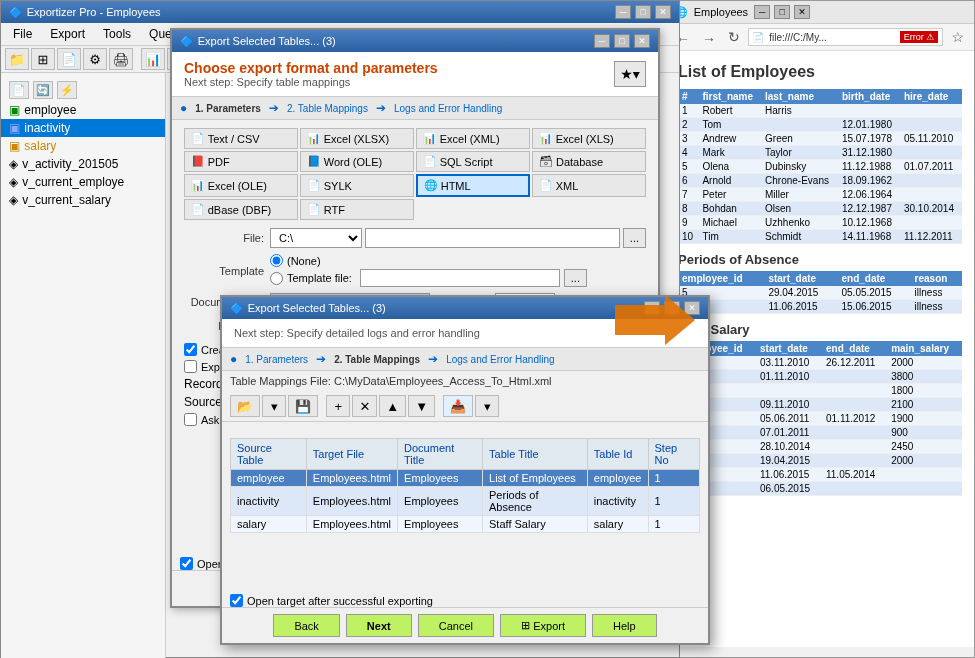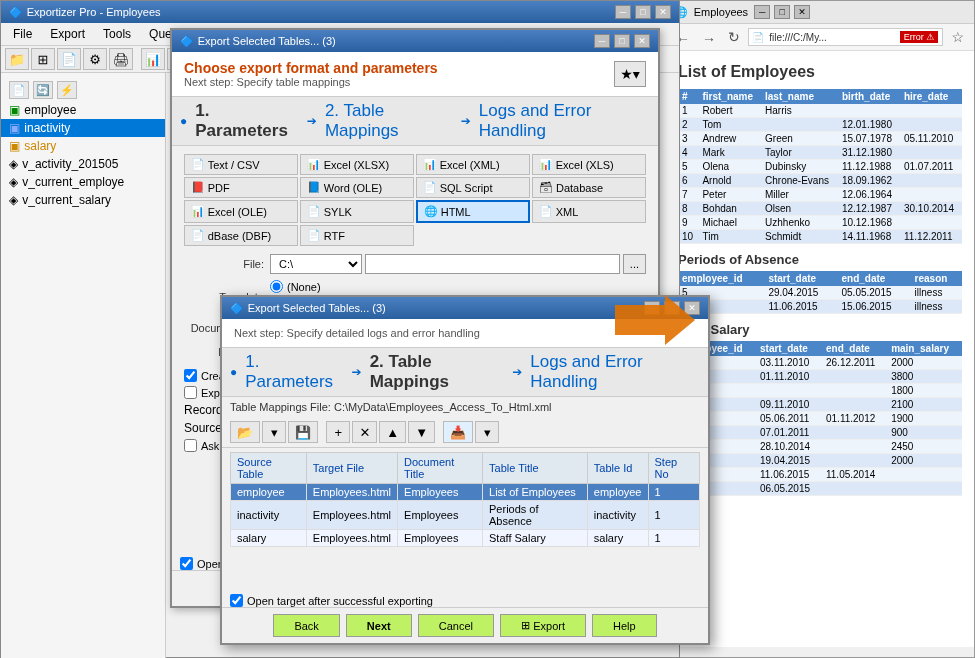--- a/index.html
+++ b/index.html
@@ -86,21 +86,21 @@
 
     .dialog-header {
       background: white;
       padding: 8px 12px;
       border-bottom: 1px solid #ccc;
     }
     .dialog-header-title { font-size: 14px; font-weight: bold; color: #cc4400; }
     .dialog-header-sub { font-size: 11px; color: #555; }
 
     .step-tabs { display: flex; background: #e8e8e8; border-bottom: 1px solid #ccc; padding: 4px 8px; gap: 8px; align-items: center; }
-    .step-tab { font-size: 17px; color: #0066cc; cursor: pointer; display: flex; align-items: center; gap: 3px; }
+    .step-tab { font-size: 10px; color: #0066cc; cursor: pointer; display: flex; align-items: center; gap: 3px; }
     .step-tab.active { color: #333; font-weight: bold; }
 
     .dialog-body { padding: 8px 12px; }
 
     
     .format-grid { display: grid; grid-template-columns: repeat(4, 1fr); gap: 2px; margin-bottom: 8px; }
     .format-btn { padding: 3px 6px; font-size: 11px; background: #e8e8e8; border: 1px solid #bbb; cursor: pointer; display: flex; align-items: center; gap: 3px; white-space: nowrap; }
 
     .field-row { display: flex; align-items: center; gap: 6px; margin-bottom: 6px; }
     .field-label { width: 80px; font-size: 11px; text-align: right; color: #333; flex-shrink: 0; }
@@ -612,21 +612,21 @@
     <div style="width:4px"></div>
     <div class="toolbar-btn">+</div>
     <div class="toolbar-btn">✕</div>
     <div class="toolbar-btn">▲</div>
     <div class="toolbar-btn">▼</div>
     <div style="width:4px"></div>
     <div class="toolbar-btn blue-arrow">📥</div>
     <div class="toolbar-btn">▾</div>
   </div>
 
-  <div style="overflow-x:auto;margin:4px 8px;">
+  <div style="overflow-x:auto;margin:16px 8px;">
     <table class="table-mappings">
       <thead>
         <tr>
           <th>Source Table</th>
           <th>Target File</th>
           <th>Document Title</th>
           <th>Table Title</th>
           <th>Table Id</th>
           <th>Step No</th>
         </tr>

